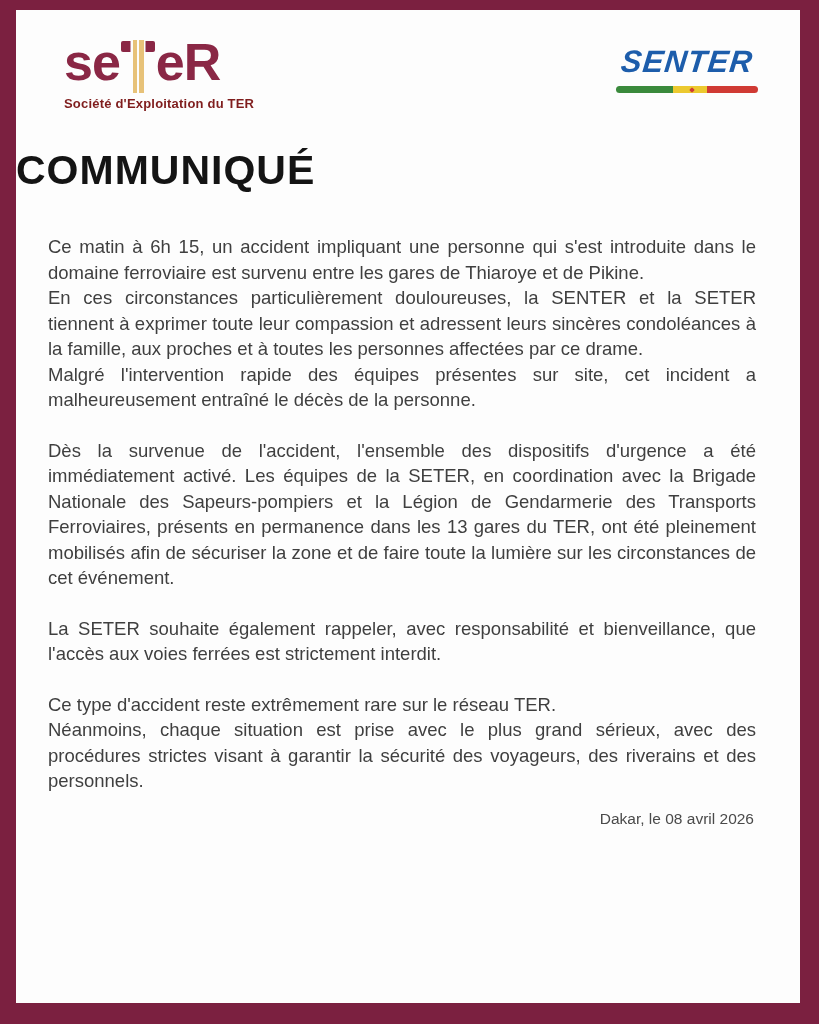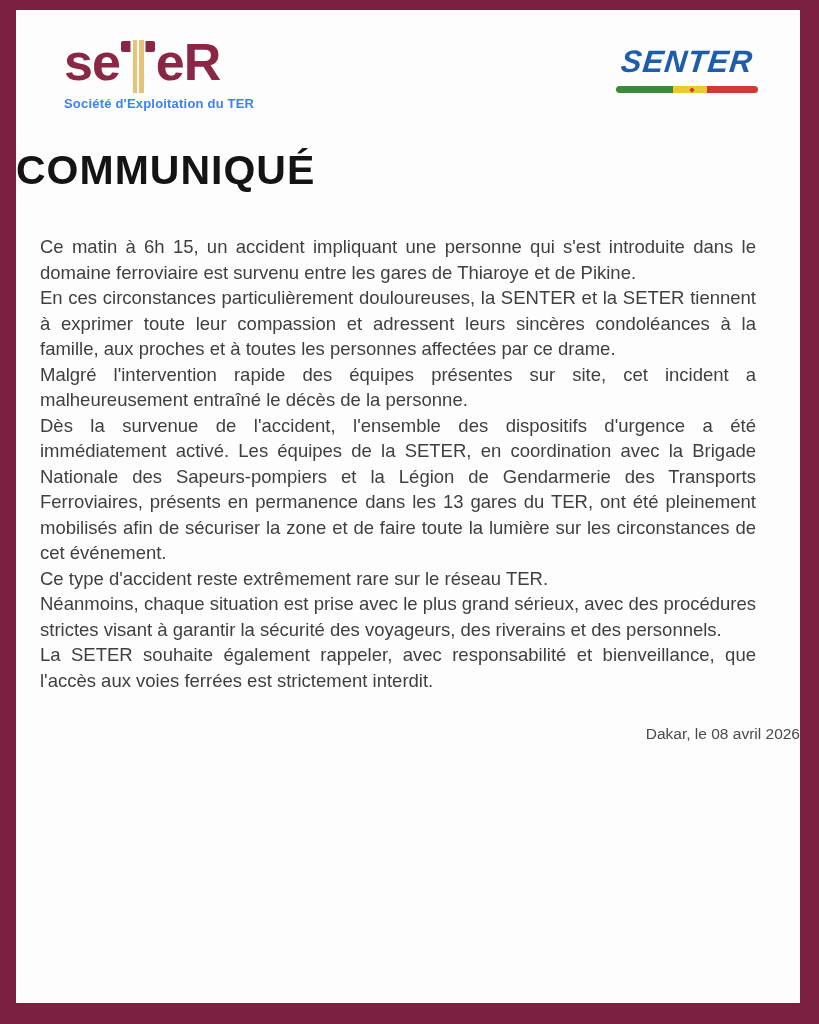--- a/index.html
+++ b/index.html
@@ -56,21 +56,21 @@
     width:15px; height:53px;
     background:linear-gradient(90deg,
       #fdfdfd 0 2px,
       #e7c279 2px 6.5px,
       #fdfdfd 6.5px 8.5px,
       #e7c279 8.5px 13px,
       #fdfdfd 13px 15px);
   }
   .seter-tagline {
     margin-top:12px;
-    color:#3b82f6;
+    color:#7f1d1d;
     font-weight:bold;
     font-size:13px;
     letter-spacing:0.2px;
   }
 
   .senter-logo { text-align:center; padding-top:4px; }
   .senter-word {
     color:#1d5dab;
     font-weight:bold;
     font-style:italic;
@@ -109,32 +109,33 @@
     margin:36px 0 0 0;
     text-align:left;
     font-size:41px;
     font-weight:bold;
     letter-spacing:1px;
     color:#141414;
   }
 
   
   .body {
-    padding:40px 44px 0 24px;
+    padding:40px 44px 0 32px;
     color:#3f3f3f;
     font-size:18.5px;
     line-height:25.5px;
     text-align:justify;
   }
   .body p { margin:0; }
-  .pgroup + .pgroup { }
+  .pgroup + .pgroup { margin-top:25px; }
 
   
   .date {
-    margin-top:32px;
+    margin-top:16px;
+    padding-right:46px;
     text-align:right;
     font-size:15.5px;
     color:#4a4a4a;
   }
 </style>
 </head>
 <body>
 
 <div class="frame">
   <div class="page">
@@ -167,24 +168,24 @@
     <main class="body">
       <div class="pgroup">
         <p>Ce matin à 6h 15, un accident impliquant une personne qui s'est introduite dans le domaine ferroviaire est survenu entre les gares de Thiaroye et de Pikine.</p>
         <p>En ces circonstances particulièrement douloureuses, la SENTER et la SETER tiennent à exprimer toute leur compassion et adressent leurs sincères condoléances à la famille, aux proches et à toutes les personnes affectées par ce drame.</p>
         <p>Malgré l'intervention rapide des équipes présentes sur site, cet incident a malheureusement entraîné le décès de la personne.</p>
       </div>
       <div class="pgroup">
         <p>Dès la survenue de l'accident, l'ensemble des dispositifs d'urgence a été immédiatement activé. Les équipes de la SETER, en coordination avec la Brigade Nationale des Sapeurs-pompiers et la Légion de Gendarmerie des Transports Ferroviaires, présents en permanence dans les 13 gares du TER, ont été pleinement mobilisés afin de sécuriser la zone et de faire toute la lumière sur les circonstances de cet événement.</p>
       </div>
       <div class="pgroup">
+        <p>La SETER souhaite également rappeler, avec responsabilité et bienveillance, que l'accès aux voies ferrées est strictement interdit.</p>
+      </div>
+      <div class="pgroup">
         <p>Ce type d'accident reste extrêmement rare sur le réseau TER.</p>
         <p>Néanmoins, chaque situation est prise avec le plus grand sérieux, avec des procédures strictes visant à garantir la sécurité des voyageurs, des riverains et des personnels.</p>
-      </div>
-      <div class="pgroup">
-        <p>La SETER souhaite également rappeler, avec responsabilité et bienveillance, que l'accès aux voies ferrées est strictement interdit.</p>
       </div>
     </main>
 
     <div class="date">Dakar, le 08  avril 2026</div>
 
   </div>
 </div>
 
 </body></html>

